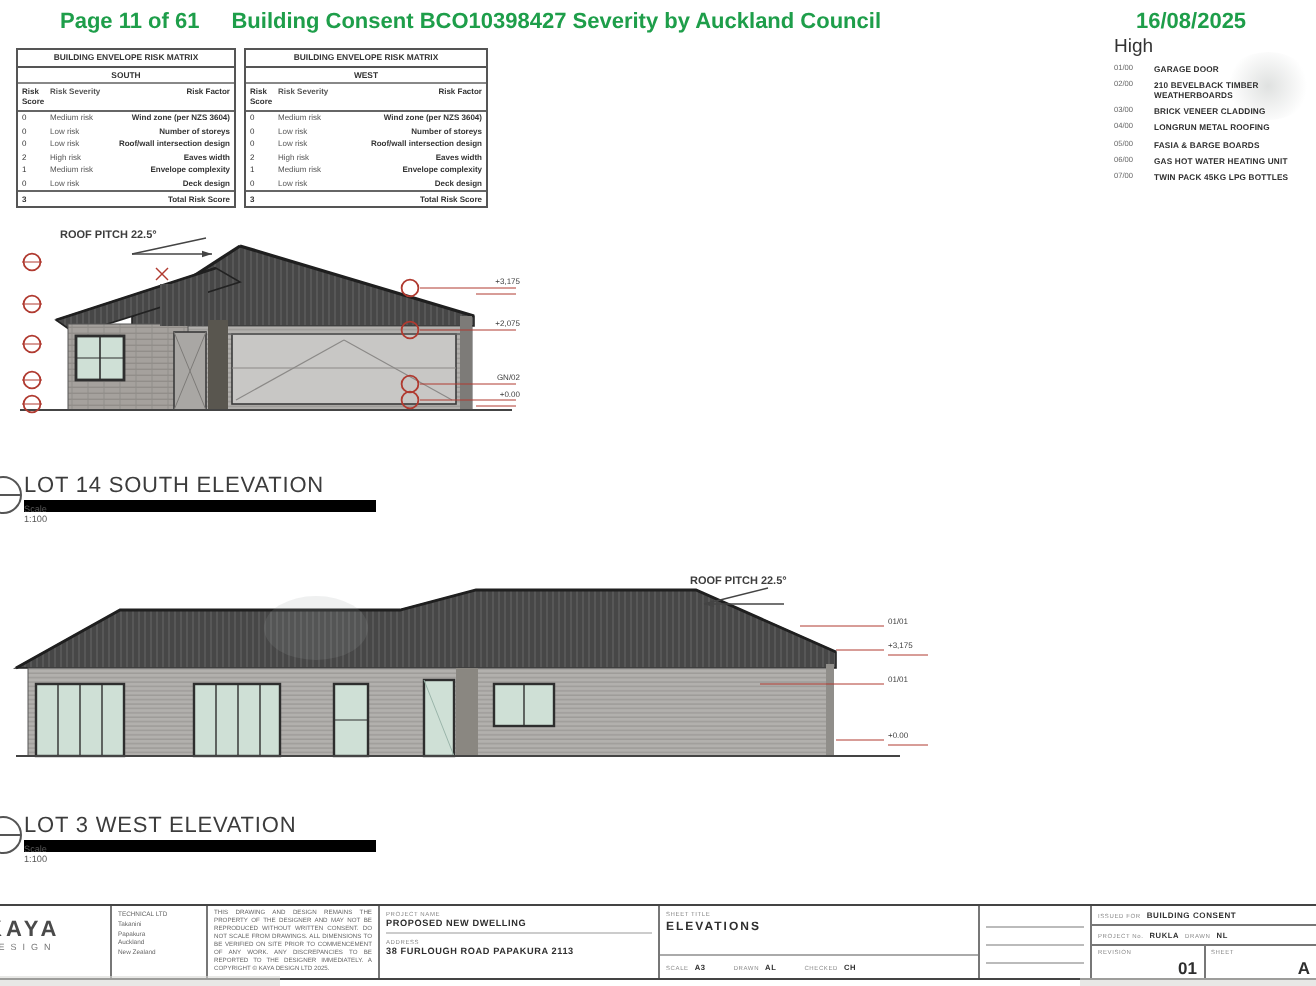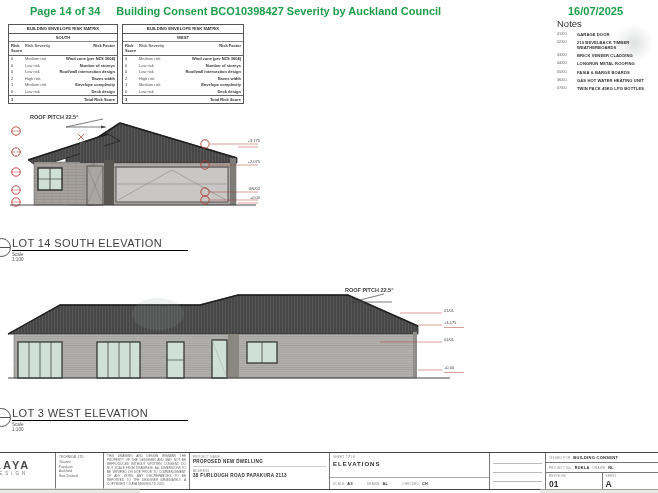--- a/index.html
+++ b/index.html
@@ -26,21 +26,21 @@
   .notes{position:absolute;left:557px;top:18px;width:100px;}
   .notes-h{font-size:9.5px;color:#333;}
   .note-row{display:flex;margin-top:2.6px;}
   .note-code{width:20px;font-size:3.8px;color:#666;flex:none;}
   .note-label{flex:1;font-size:4.1px;font-weight:600;color:#2f2f2f;line-height:1.35;letter-spacing:.1px;}
   
   .etb{position:absolute;left:0;height:30px;}
   .sec-circle{position:absolute;left:-8px;top:2px;width:17px;height:17px;border:1px solid #555;border-radius:50%;}
   .sec-line{position:absolute;left:-8px;top:10.5px;width:18px;height:0;border-top:0.8px solid #555;}
   .etitle{position:absolute;left:12px;top:1px;font-size:11px;letter-spacing:.4px;color:#3c3c3c;
-          width:176px;border-bottom:1px solid #000000;padding-bottom:1px;white-space:nowrap;}
+          width:176px;border-bottom:6px solid #000000;padding-bottom:1px;white-space:nowrap;}
   .escale{position:absolute;left:12px;top:16px;font-size:4.6px;color:#555;}
   
   .tb{position:absolute;left:0;top:452px;width:658px;height:36px;border-top:1.4px solid #444;
       border-bottom:1px solid #444;display:flex;background:#fff;}
   .tb-col{border-right:0.8px solid #777;box-sizing:border-box;padding:2px 3px;overflow:hidden;position:relative;}
   .tb-logo{width:56px;} .tb-contact{width:48px;} .tb-disc{width:86px;}
   .tb-project{width:140px;} .tb-sheet{width:160px;} .tb-rev{width:56px;} .tb-right{width:112px;border-right:none;padding:0;}
   .logo1{font-size:11px;font-weight:bold;letter-spacing:2px;color:#4a4a4a;margin-left:-10px;margin-top:4px;}
   .logo2{font-size:4.5px;letter-spacing:3px;color:#777;margin-left:-10px;}
   .tb-contact div{font-size:3.2px;color:#666;line-height:1.5;}
@@ -52,33 +52,33 @@
   .sheet-title{font-size:6px;font-weight:bold;letter-spacing:1px;color:#2e2e2e;margin-top:2px;}
   .sheet-bottom{position:absolute;left:0;right:0;bottom:0;height:11px;border-top:0.5px solid #aaa;
                 display:flex;align-items:center;padding:0 3px;gap:14px;}
   .mini{display:flex;gap:3px;align-items:baseline;}
   .mini .fld-v{font-size:3.8px;}
   .tb-rev .rrow{height:8px;border-bottom:0.5px solid #bbb;}
   .tb-right .r1,.tb-right .r2{display:flex;align-items:center;gap:3px;padding:0 3px;height:9px;border-bottom:0.6px solid #777;}
   .tb-right .r3{display:flex;height:17px;}
   .tb-right .cell{flex:1;padding:1px 3px;position:relative;}
   .tb-right .cell+.cell{border-left:0.6px solid #777;}
-  .bigv{font-size:8.5px;font-weight:bold;color:#2e2e2e;text-align:left;margin-top:0.5px;}
+  .bigv{font-size:8.5px;font-weight:bold;color:#2e2e2e;text-align:right;margin-top:0.5px;}
   .scan{position:absolute;background:#d9d9d5;opacity:.6;}
   svg text{font-family:"Liberation Sans", sans-serif;}
 </style>
 </head>
 <body>
 
 <div class="page">
 
   <div class="hdr">
-    <span>Page 14 of 34</span><span>Building Consent BCO10398427 Severity by Auckland Council</span>
-  </div>
-  <div class="hdr-date">16/07/2025</div>
+    <span>Page 11 of 61</span><span>Building Consent BCO10398427 Severity by Auckland Council</span>
+  </div>
+  <div class="hdr-date">16/08/2025</div>
   <div class="stamp"></div>
 
   <div class="rm rm1">
     <div class="rm-title">BUILDING ENVELOPE RISK MATRIX</div>
     <div class="rm-sub">SOUTH</div>
     <div class="rm-head">
       <span class="rm-c1">Risk Score</span>
       <span class="rm-c2">Risk Severity</span>
       <span class="rm-c3">Risk Factor</span>
     </div>
@@ -160,21 +160,21 @@
         <span class="rm-c3">Deck design</span>
       </div>
       </div>
     <div class="rm-total">
       <span class="rm-c1">3</span>
       <span class="rm-c3">Total Risk Score</span>
     </div>
   </div>
 
   <div class="notes">
-    <div class="notes-h">Notes</div>
+    <div class="notes-h">High</div>
     <div>
         <div class="note-row">
         <span class="note-code">01/00</span>
         <span class="note-label">GARAGE DOOR</span>
       </div>
         <div class="note-row">
         <span class="note-code">02/00</span>
         <span class="note-label">210 BEVELBACK TIMBER WEATHERBOARDS</span>
       </div>
         <div class="note-row">

